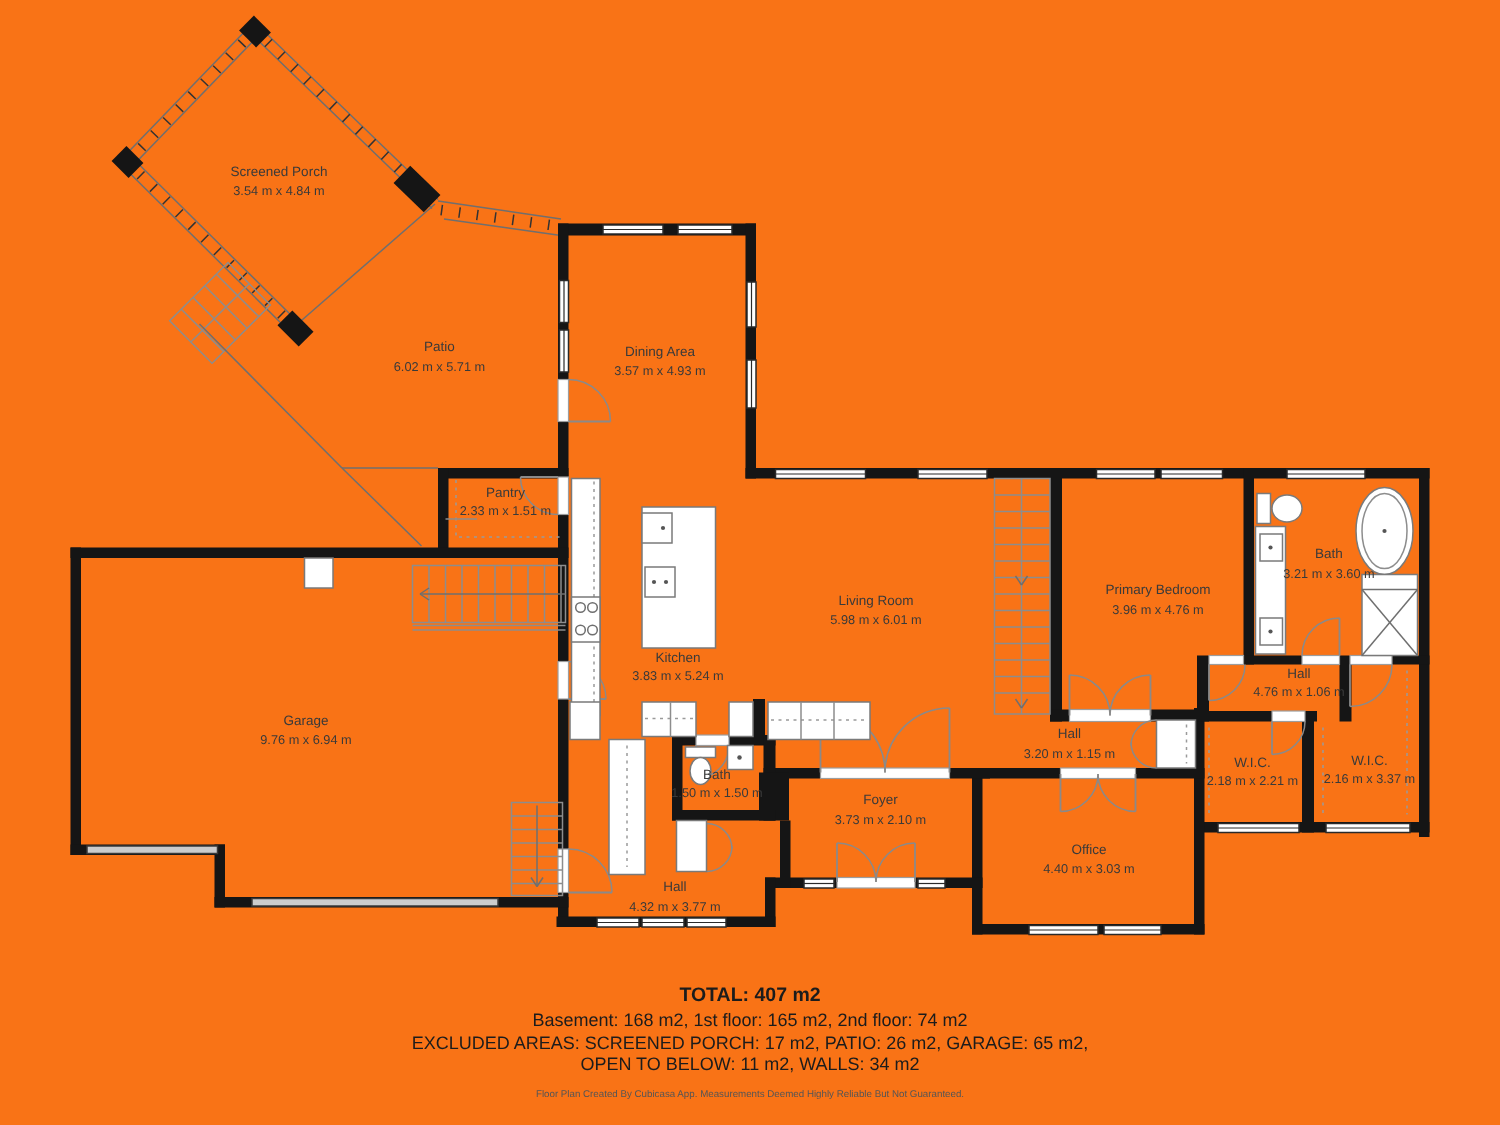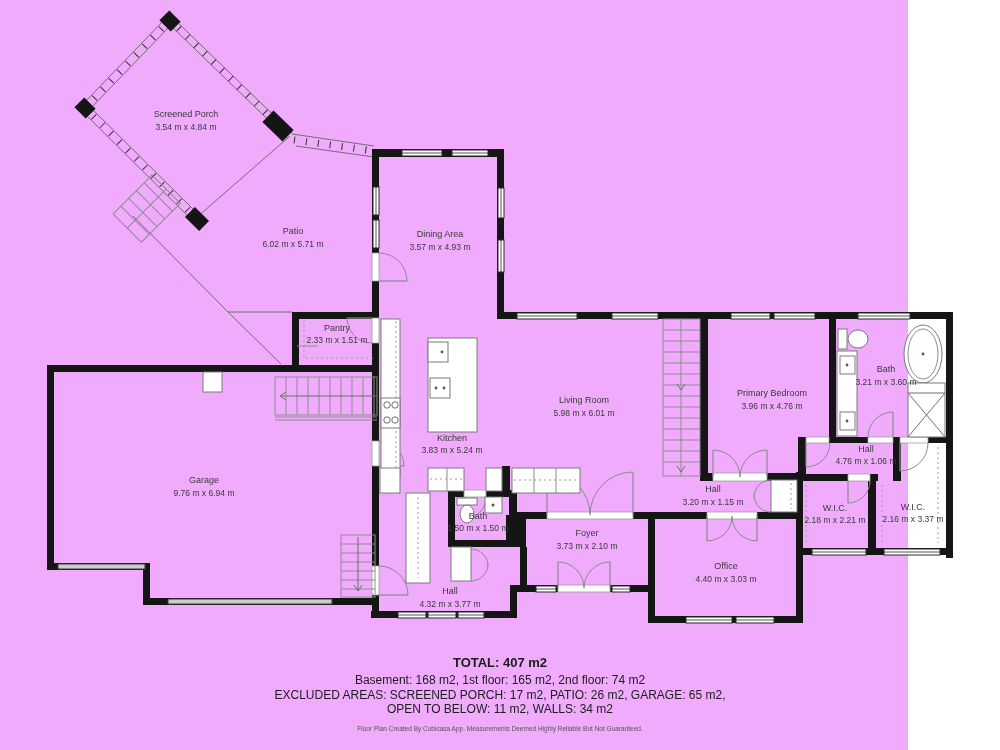--- a/index.html
+++ b/index.html
@@ -1,16 +1,16 @@
 <!DOCTYPE html>
 <html><head>
 <meta charset="utf-8">
 <style>
   html,body{margin:0;padding:0;background:#fff;}
-  .page{width:908px;height:750px;position:relative;background:#f0abfc;
+  .page{width:1000px;height:750px;position:relative;background:#f97316;
         font-family:"Liberation Sans", sans-serif;}
   svg{display:block}
   .wall{fill:#151515;}
   .thin{stroke:#8d8d8d;stroke-width:1;fill:none;}
   .thin2{stroke:#6f6f6f;stroke-width:1;fill:none;}
   .fix{stroke:#7a7a7a;stroke-width:1;fill:#fff;}
   .dash{stroke:#9a9a9a;stroke-width:1;fill:none;stroke-dasharray:2 3;}
   .arc{stroke:#8a8a8a;stroke-width:1;fill:none;}
   .leaf{stroke:#8a8a8a;stroke-width:1.2;}
   .win{fill:#fff;stroke:#2a2a2a;stroke-width:1;}

